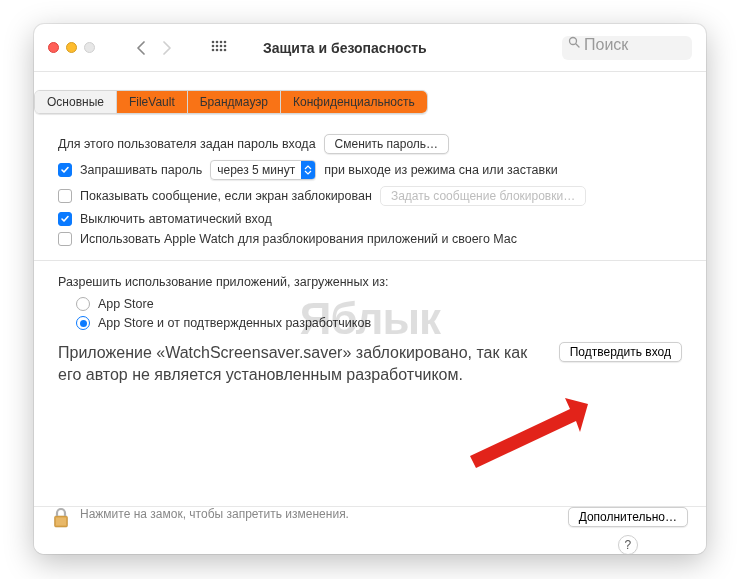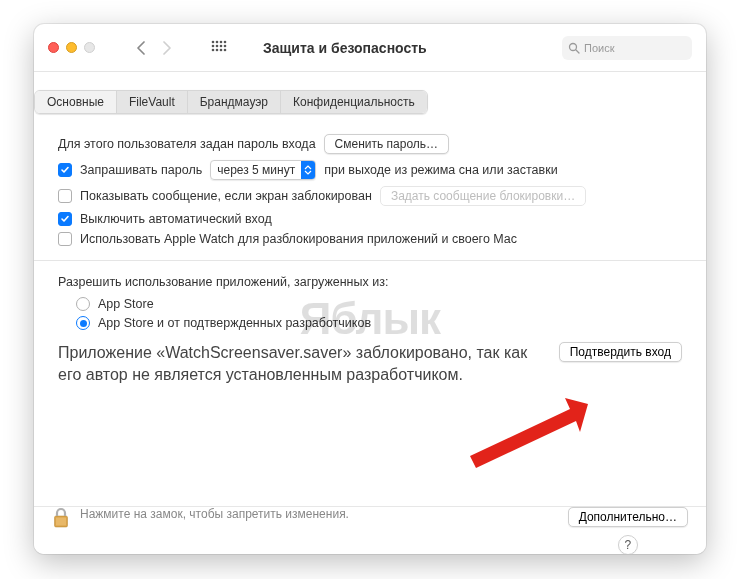--- a/index.html
+++ b/index.html
@@ -9,24 +9,24 @@
   .traffic { display: flex; gap: 7px; }
   .dot { width: 11px; height: 11px; border-radius: 50%; }
   .dot.red { background: #ff5f57; border: 0.5px solid #e0443e; }
   .dot.yellow { background: #febc2e; border: 0.5px solid #d89e22; }
   .dot.green { background: #e7e7e7; border: 0.5px solid #d0d0d0; }
   .navarrows { display: flex; gap: 2px; margin-left: 8px; }
   .navbtn { width: 24px; height: 24px; display: flex; align-items: center; justify-content: center; color: #888; font-size: 18px; }
   .navbtn.disabled { color: #ccc; }
   .gridicon { width: 20px; height: 20px; display: flex; align-items: center; justify-content: center; color: #555; margin-left: 4px; }
   .title { font-size: 14px; font-weight: 600; color: #333; margin-left: 8px; }
-  .search { margin-left: auto; background: #f3f3f3; border-radius: 6px; height: 24px; width: 130px; display: flex; align-items: center; padding: 0 6px; gap: 4px; color: #9a9a9a; font-size: 11px; }
+  .search { margin-left: auto; background: #f3f3f3; border-radius: 6px; height: 24px; width: 130px; display: flex; padding: 0 6px; gap: 4px; color: #9a9a9a; font-size: 16px; }
   .tabs { display: flex; justify-content: flex-start; margin-top: 18px; }
   .tabrow { display: flex; border: 1px solid #d6d6d6; border-radius: 6px; overflow: hidden; box-shadow: 0 0.5px 1px rgba(0,0,0,0.1); }
-  .tab { font-size: 12px; padding: 4px 12px; border-right: 1px solid #d6d6d6; background: #e5e5e5; color: #333; }
+  .tab { font-size: 12px; padding: 4px 12px; border-right: 1px solid #d6d6d6; background: #f97316; color: #333; }
   .tab:last-child { border-right: none; }
   .tab.active { background: #f2f2f2; }
   .content { padding: 14px 24px 10px 24px; }
   .row { display: flex; align-items: center; gap: 8px; font-size: 12.5px; color: #333; margin: 6px 0; flex-wrap: wrap; }
   .btn { background: #fff; border: 1px solid #cfcfcf; border-radius: 5px; padding: 2px 10px; font-size: 12px; box-shadow: 0 0.5px 1px rgba(0,0,0,0.08); white-space: nowrap; }
   .select { display: inline-flex; align-items: center; border: 1px solid #cfcfcf; border-radius: 4px; font-size: 12px; height: 20px; box-shadow: 0 0.5px 1px rgba(0,0,0,0.08); }
   .select .val { padding: 0 6px; }
   .select .arr { background: #0a7aff; width: 14px; height: 100%; border-top-right-radius: 3px; border-bottom-right-radius: 3px; display: flex; flex-direction: column; align-items: center; justify-content: center; }
   .select .arr svg { display:block; }
   .check { width: 14px; height: 14px; border: 1px solid #b0b0b0; border-radius: 3px; background: #fff; display: inline-flex; align-items: center; justify-content: center; flex-shrink: 0; }

